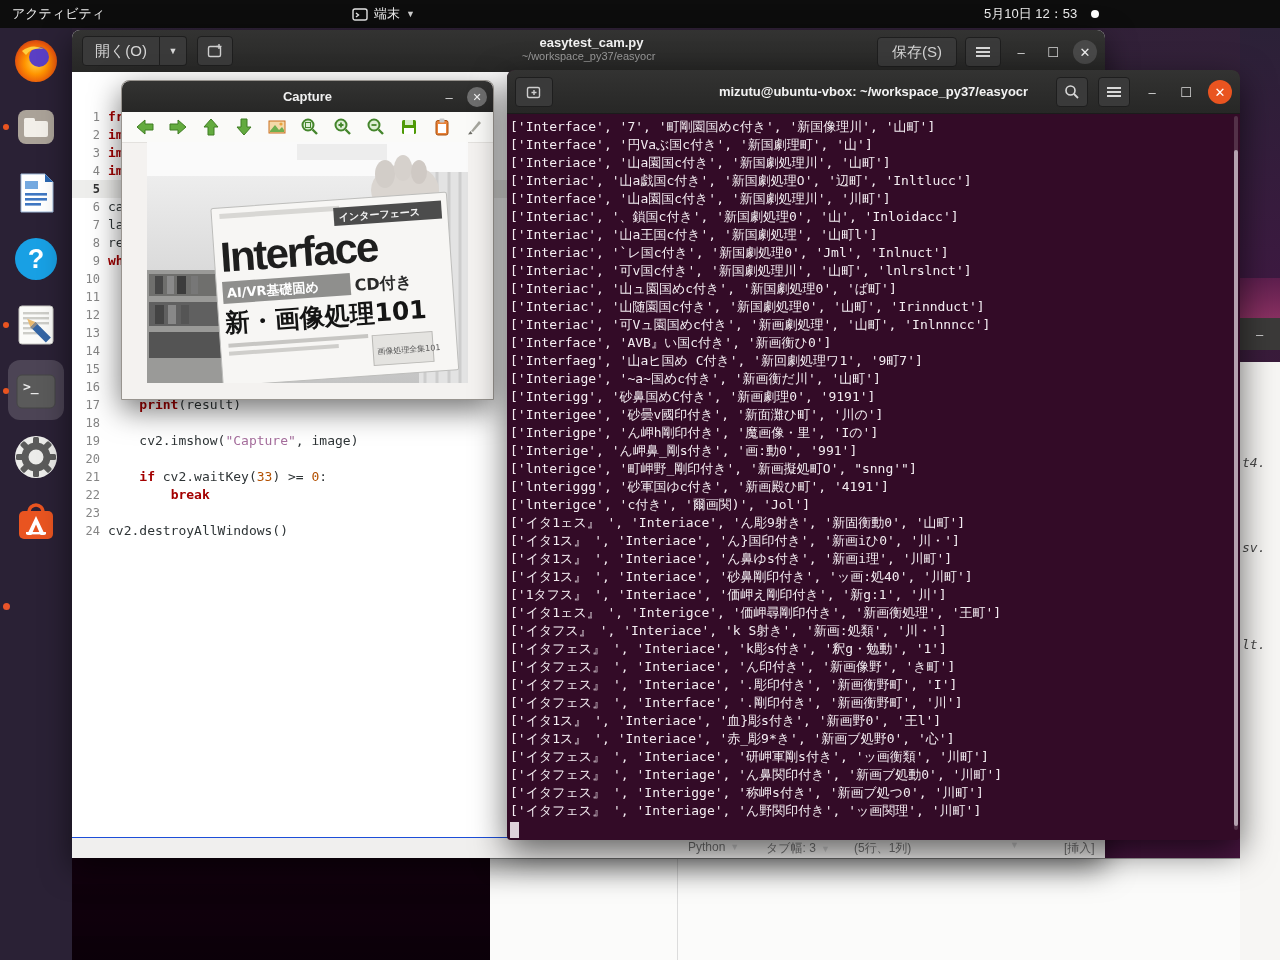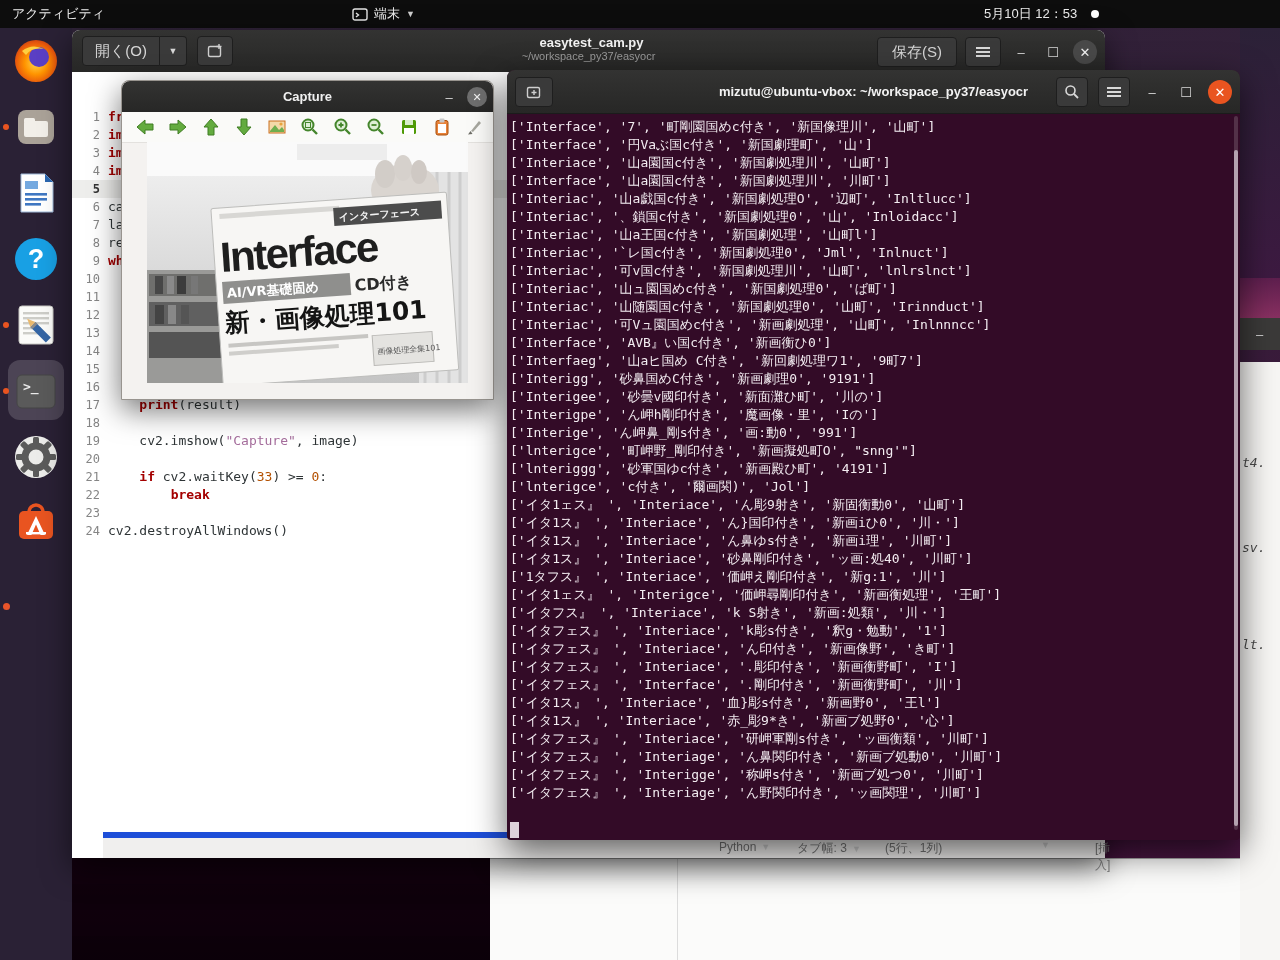--- a/index.html
+++ b/index.html
@@ -63,21 +63,21 @@
   #gedit-body{position:absolute;left:0;top:42px;right:0;bottom:20px;background:#fff;overflow:hidden;}
   #code{position:absolute;left:0;top:36px;right:0;}
   .code-row{display:flex;height:18px;align-items:stretch;}
   .code-row.current{background:#eeeeec;}
   .gut{width:28px;flex:0 0 28px;text-align:right;padding-right:8px;color:#858585;
     font:12px "DejaVu Sans Mono",monospace;line-height:18px;}
   .code-row.current .gut{color:#333;font-weight:bold;}
   .code-text{margin:0;font:13px "DejaVu Sans Mono",monospace;line-height:18px;white-space:pre;color:#2e3436;}
   .k{color:#a40000;font-weight:bold;} .s{color:#a56d9c;} .n{color:#b35000;} .p{color:#2e3436;}
   #gedit-status{position:absolute;left:0;bottom:0;right:0;height:20px;background:#f0efee;
-    border-top:6px solid #1d4ed8;font-size:12px;color:#767676;margin-left:31px;}
+    border-top:1px solid #1d4ed8;font-size:12px;color:#767676;}
   .st-item{position:absolute;top:2px;display:flex;gap:5px;align-items:center;}
 
   
   #capture{left:121px;top:80px;width:371px;height:318px;background:#f4f2f0;border:1px solid #98948f;}
   #cap-header{position:absolute;left:0;top:0;right:0;height:31px;}
   #cap-title{position:absolute;left:0;right:0;text-align:center;font-weight:bold;font-size:13px;color:#f0f0f0;pointer-events:none;}
   #cap-controls{position:absolute;right:6px;top:4px;display:flex;gap:6px;align-items:center;}
   #cap-toolbar{position:absolute;left:0;top:31px;right:0;height:30px;background:#fafaf8;
     display:flex;align-items:center;gap:12px;padding-left:12px;border-bottom:1px solid #e3e1de;}
   .tb{width:21px;height:21px;display:flex;align-items:center;justify-content:center;}
@@ -550,31 +550,32 @@
           </div>
         <div class="wc">–</div>
         <div class="wc">☐</div>
         <div class="wc circle" id="term-close">✕</div>
       </div>
     </div>
     <div id="term-lines">
         <div class="term-line">['Interface', '7', '町剛園国めc付き', '新国像理川', '山町']</div>
         <div class="term-line">['Interface', '円Vaぶ国c付き', '新国劇理町', '山']</div>
         <div class="term-line">['Interiace', '山a園国c付き', '新国劇処理川', '山町']</div>
+        <div class="term-line">['Interiac', '山a戯国c付き', '新国劇処理O', '辺町', 'Inltlucc']</div>
         <div class="term-line">['Interface', '山a園国c付き', '新国劇処理川', '川町']</div>
-        <div class="term-line">['Interiac', '山a戯国c付き', '新国劇処理O', '辺町', 'Inltlucc']</div>
         <div class="term-line">['Interiac', '、鎖国c付き', '新国劇処理0', '山', 'Inloidacc']</div>
         <div class="term-line">['Interiac', '山a王国c付き', '新国劇処理', '山町l']</div>
         <div class="term-line">['Interiac', '`レ国c付き', '新国劇処理0', 'Jml', 'Inlnuct']</div>
         <div class="term-line">['Interiac', '可v国c付き', '新国劇処理川', '山町', 'lnlrslnct']</div>
         <div class="term-line">['Interiac', '山ュ園国めc付き', '新国劇処理0', 'ば町']</div>
         <div class="term-line">['Interiac', '山随園国c付き', '新国劇処理0', '山町', 'Irinnduct']</div>
         <div class="term-line">['Interiac', '可Vュ園国めc付き', '新画劇処理', '山町', 'Inlnnncc']</div>
         <div class="term-line">['Interface', 'AVB』い国c付き', '新画衡ひ0']</div>
         <div class="term-line">['Interfaeg', '山aヒ国め C付き', '新回劇処理ワ1', '9町7']</div>
+        <div class="term-line">['Interiage', '~a~国めc付き', '新画衡だ川', '山町']</div>
         <div class="term-line">['Interigg', '砂鼻国めC付き', '新画劇理0', '9191']</div>
         <div class="term-line">['Interigee', '砂曇v國印付き', '新面灘ひ町', '川の']</div>
         <div class="term-line">['Interigpe', 'ん岬h剛印付き', '魔画像・里', 'Iの']</div>
         <div class="term-line">['Interige', 'ん岬鼻_剛s付き', '画:動0', '991']</div>
         <div class="term-line">['lnterigce', '町岬野_剛印付き', '新画擬処町O', "snng'"]</div>
         <div class="term-line">['lnteriggg', '砂軍国ゆc付き', '新画殿ひ町', '4191']</div>
         <div class="term-line">['lnterigce', 'c付き', '爾画関)', 'Jol']</div>
         <div class="term-line">['イタ1ェス』 ', 'Interiace', 'ん彫9射き', '新固衡動0', '山町']</div>
         <div class="term-line">['イタ1ス』 ', 'Interiace', 'ん}国印付き', '新画iひ0', '川・']</div>
         <div class="term-line">['イタ1ス』 ', 'Interiace', 'ん鼻ゆs付き', '新画i理', '川町']</div>

